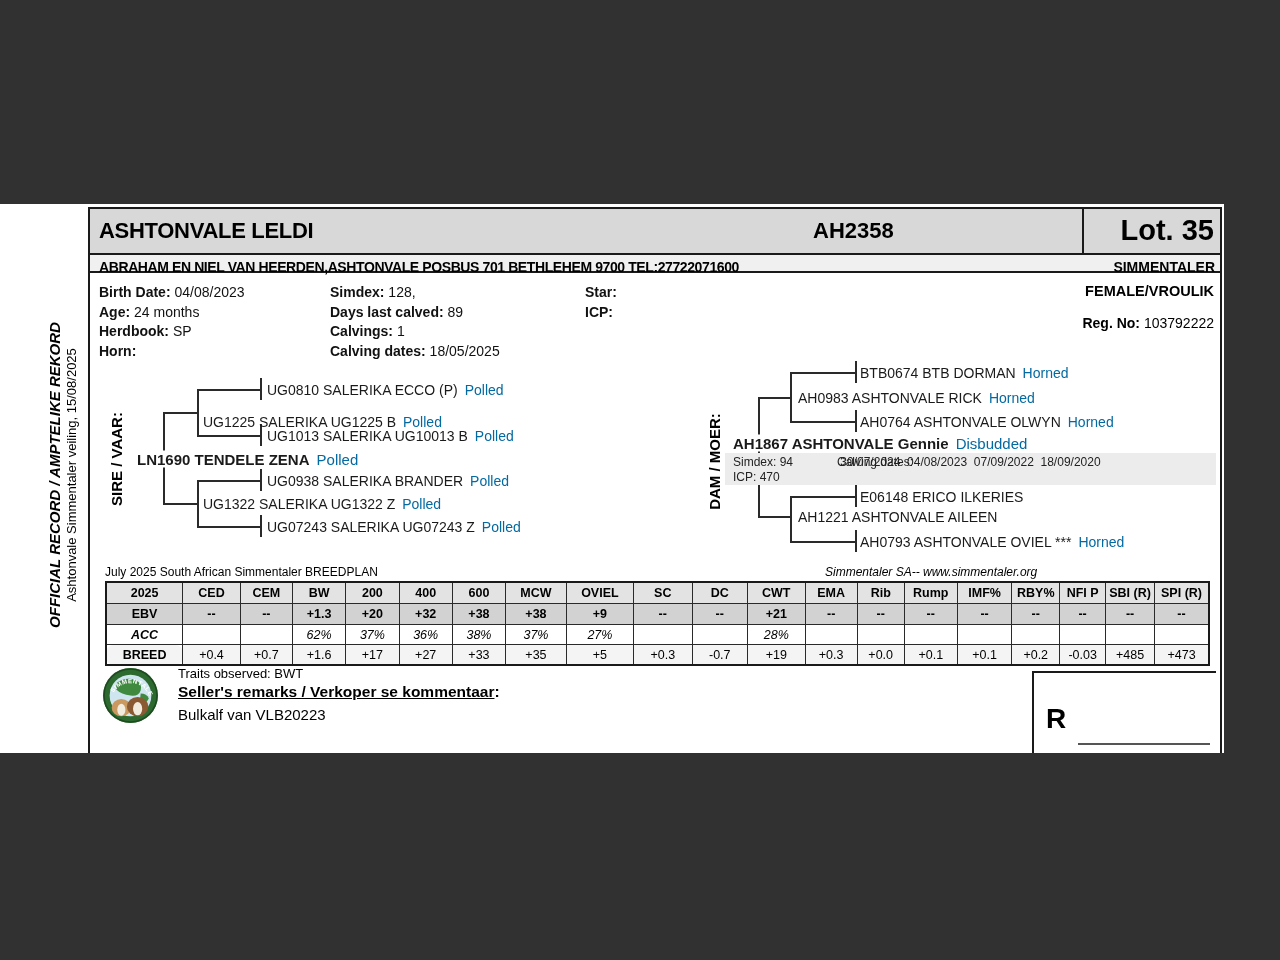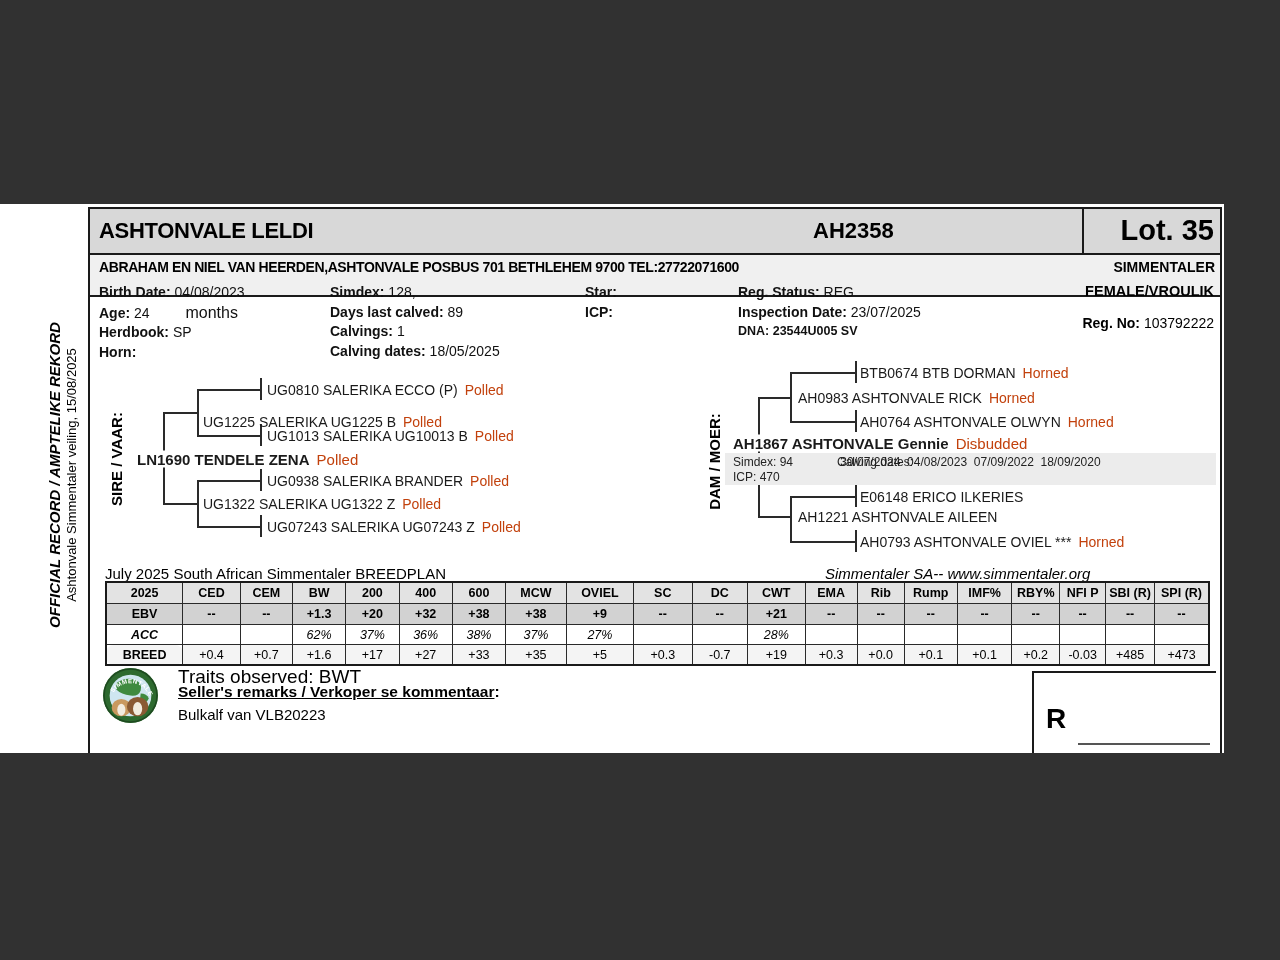--- a/index.html
+++ b/index.html
@@ -3,56 +3,56 @@
 <meta charset="utf-8">
 <style>
   html,body{margin:0;padding:0;width:1280px;height:960px;background:#313131;font-family:"Liberation Sans",sans-serif;overflow:hidden;}
   #page{position:absolute;left:0;top:204px;width:1224px;height:549px;background:#ffffff;}
   #doc{position:absolute;left:88px;top:3px;width:1134px;height:546px;border:2px solid #1a1a1a;border-bottom:none;box-sizing:border-box;background:#fff;}
   
   .hrow1{position:absolute;left:0;top:0;width:100%;height:46px;background:#d8d8d8;border-bottom:2px solid #1a1a1a;box-sizing:border-box;}
   .hname{position:absolute;left:9px;top:0;line-height:44px;font-size:22px;font-weight:bold;letter-spacing:-0.3px;white-space:nowrap;}
   .hid{position:absolute;left:723px;top:0;line-height:44px;font-size:22px;font-weight:bold;}
   .hlot{position:absolute;right:0;top:0;height:44px;width:138px;border-left:2px solid #1a1a1a;box-sizing:border-box;font-size:29px;font-weight:bold;text-align:right;line-height:42px;padding-right:6px;}
-  .hrow2{position:absolute;left:0;top:46px;width:100%;height:42px;background:#f0f0f0;border-bottom:2px solid #1a1a1a;box-sizing:border-box;padding-left:20px;}
+  .hrow2{position:absolute;left:0;top:46px;width:100%;height:18px;background:#f0f0f0;border-bottom:2px solid #1a1a1a;box-sizing:border-box;padding-left:20px;}
   .howner{position:absolute;left:9px;top:0;line-height:24px;font-size:14px;font-weight:bold;letter-spacing:-0.4px;white-space:nowrap;}
   .hbreed{position:absolute;right:5px;top:0;line-height:24px;font-size:14px;font-weight:bold;}
   
   .icol{position:absolute;font-size:14px;line-height:19.5px;white-space:nowrap;color:#111;}
   .iline b{font-weight:bold;}
-  .small{font-size:16px;margin-left:32px;}
+  .small{font-size:14px;}
   .dna{font-size:12.5px;font-weight:bold;}
   .sex{position:absolute;right:6px;top:74px;font-size:14.5px;font-weight:bold;}
   .regno{position:absolute;right:6px;top:106px;font-size:14px;}
   
   .vl{position:absolute;width:2px;background:#2a2a2a;}
   .hl{position:absolute;height:2px;background:#2a2a2a;}
   .node{position:absolute;font-size:14px;white-space:nowrap;transform:translateY(-50%);color:#1a1a1a;}
-  .node .horn{color:#c2410c;margin-left:7px;}
+  .node .horn{color:#0369a1;margin-left:7px;}
   .node.root{font-weight:bold;font-size:15px;background:#fff;padding-right:5px;}
   .vrot{position:absolute;transform:rotate(-90deg);transform-origin:left top;white-space:nowrap;font-weight:bold;font-size:15px;}
   .band{position:absolute;left:635px;top:244px;width:491px;height:32px;background:#ececec;font-size:12px;color:#222;}
   .band span{position:absolute;white-space:pre;}
   
   .sbtitle{position:absolute;left:46px;top:446px;transform:rotate(-90deg);transform-origin:left top;white-space:nowrap;font-weight:bold;font-style:italic;font-size:15px;width:350px;text-align:center;}
   .sbsub{position:absolute;left:64px;top:416px;transform:rotate(-90deg);transform-origin:left top;white-space:nowrap;font-size:13px;width:290px;text-align:center;}
   
-  .ttl{position:absolute;font-size:15px;white-space:nowrap;}
+  .ttl{position:absolute;font-size:12px;white-space:nowrap;}
   .ttr{font-style:italic;}
   table.bp{position:absolute;left:15px;top:372px;width:1105px;border-collapse:collapse;table-layout:fixed;border:2px solid #1a1a1a;}
   table.bp td{border:1px solid #2a2a2a;text-align:center;font-size:12.5px;padding:0;overflow:hidden;white-space:nowrap;}
   tr.th td{font-weight:bold;background:#e3e3e3;height:20px;}
   tr.ebv td{font-weight:bold;background:#d2d2d2;height:20px;}
   tr.acc td{font-style:italic;background:#ffffff;height:19px;}
   tr.acc td:first-child{font-weight:bold;}
   tr.brd td{background:#f4f4f4;height:19px;}
   tr.brd td:first-child{font-weight:bold;border-radius:8px;}
   
   .ftxt{position:absolute;left:88px;white-space:nowrap;}
-  .traits{top:457px;font-size:19px;}
+  .traits{top:457px;font-size:13px;}
   .rheading{top:474px;font-size:15.5px;font-weight:bold;}
   .rheading .u{text-decoration:underline;}
   .remarks{top:497px;font-size:15px;}
   .rbox{position:absolute;left:942px;top:462px;width:184px;height:82px;border-left:2px solid #1a1a1a;border-top:2px solid #1a1a1a;box-sizing:border-box;}
   .rcur{position:absolute;left:12px;top:30px;font-size:28px;font-weight:bold;}
   .rline{position:absolute;left:44px;top:70px;width:132px;height:0;border-bottom:2px solid #555;}
   .logo{position:absolute;left:12px;top:458px;width:57px;height:57px;}
 </style>
 </head>
 <body>
@@ -82,25 +82,20 @@
     </div>
     <div class="icol" style="left:240px;top:74px;">
       <div class="iline"><b>Simdex:</b> <span>128,</span></div>
       <div class="iline"><b>Days last calved:</b> <span>89</span></div>
       <div class="iline"><b>Calvings:</b> <span>1</span></div>
       <div class="iline"><b>Calving dates:</b> <span>18/05/2025</span></div>
     </div>
     <div class="icol" style="left:495px;top:74px;">
       <div class="iline"><b>Star:</b></div>
       <div class="iline"><b>ICP:</b></div>
-    </div>
-    <div class="icol" style="left:648px;top:74px;">
-      <div class="iline"><b>Reg. Status:</b> <span>REG</span></div>
-      <div class="iline"><b>Inspection Date:</b> <span>23/07/2025</span></div>
-      <div class="iline dna">DNA: 23544U005 SV</div>
     </div>
     <div class="sex">FEMALE/VROULIK</div>
     <div class="regno"><b>Reg. No:</b> <span>103792222</span></div>
 
     <div class="vrot" style="left:18px;top:305px;width:110px;text-align:center;">SIRE / VAAR:</div>
     <div>
       <div class="vl" style="left:73px;top:203px;height:93px;"></div>
       <div class="hl" style="left:73px;top:203px;width:34px;"></div>
       <div class="hl" style="left:73px;top:294px;width:34px;"></div>
       <div class="vl" style="left:107px;top:180px;height:48px;"></div>

